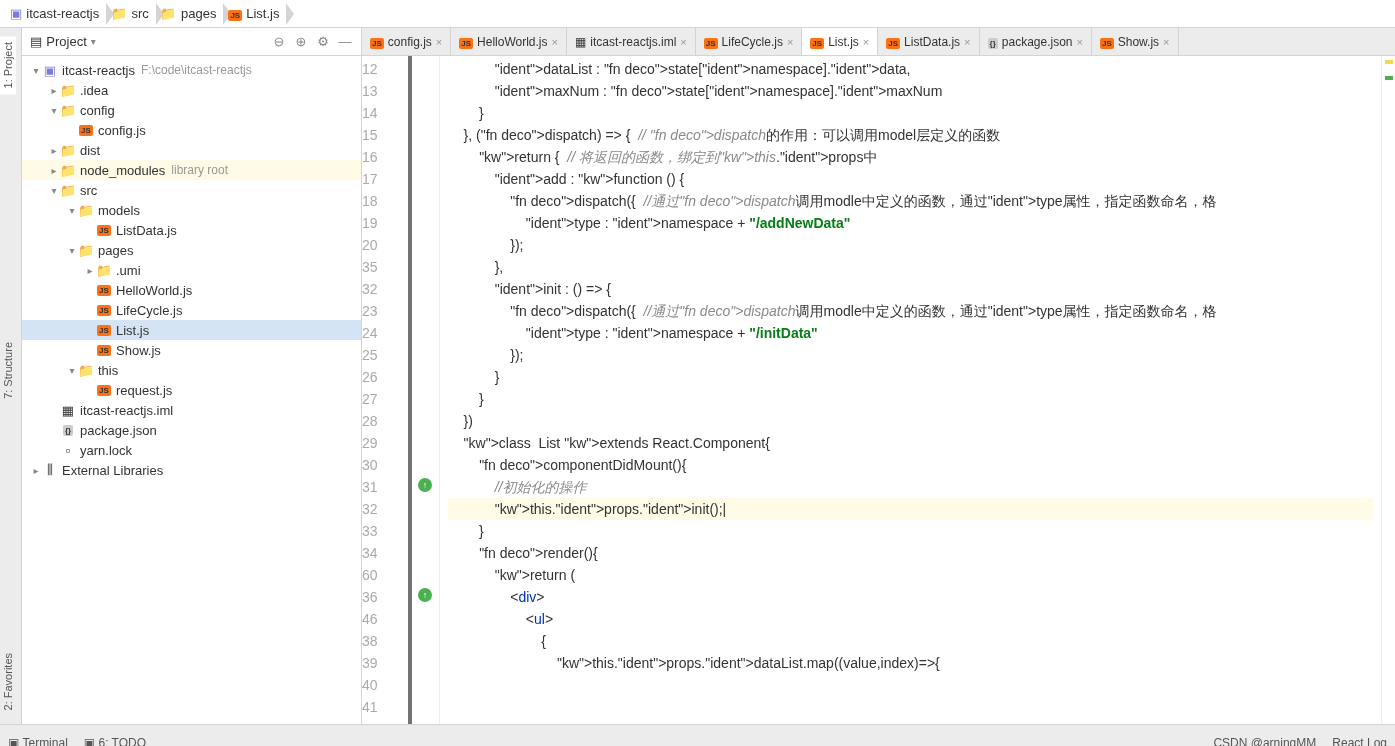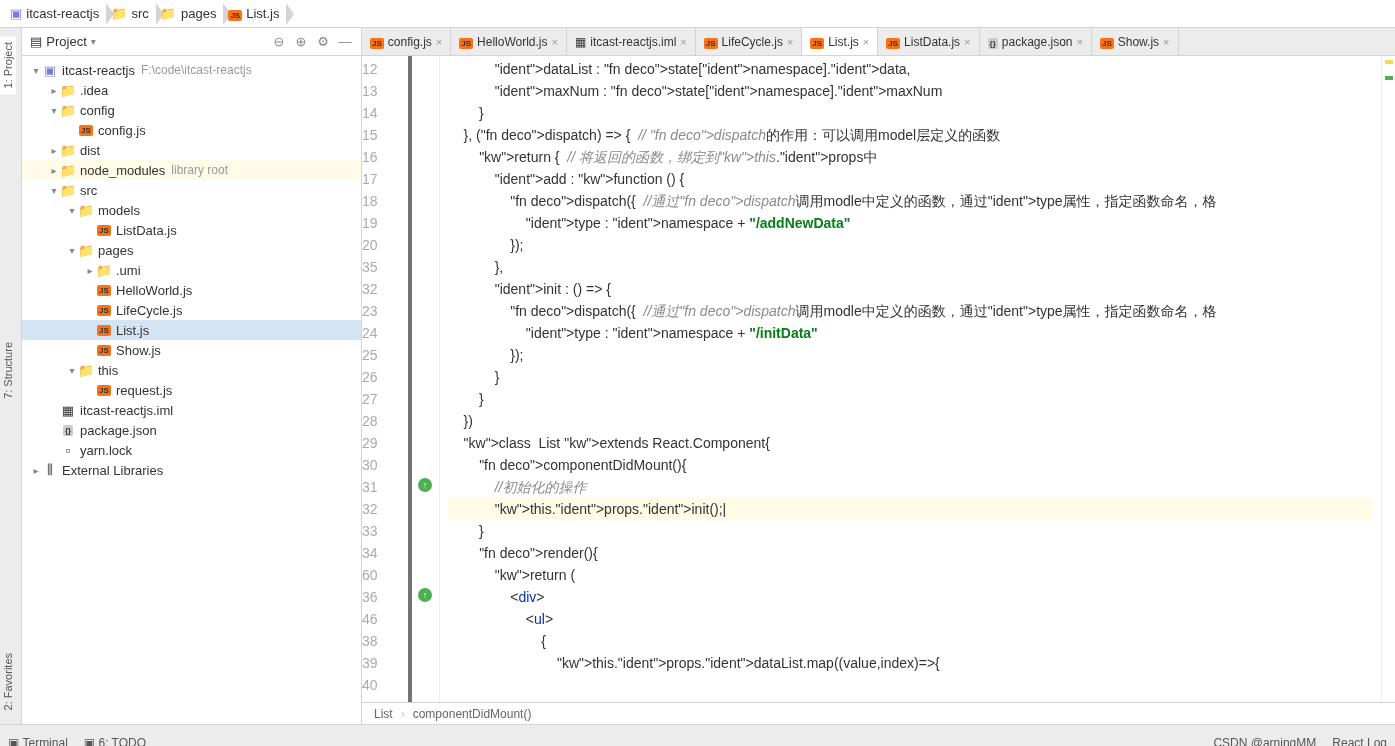--- a/index.html
+++ b/index.html
@@ -334,25 +334,20 @@
       <div class="gutter-marks" id="gmarks">
           <div class="mark" style="top:422px">↑</div>
           <div class="mark" style="top:532px">↑</div>
         </div>
       <div class="code" id="code"><div class="">            <span class="&lt;span">"ident"</span>&gt;dataList : <span class="&lt;span">"fn deco"</span>&gt;state[<span class="&lt;span">"ident"</span>&gt;namespace].<span class="&lt;span">"ident"</span>&gt;data,</div><div class="">            <span class="&lt;span">"ident"</span>&gt;maxNum : <span class="&lt;span">"fn deco"</span>&gt;state[<span class="&lt;span">"ident"</span>&gt;namespace].<span class="&lt;span">"ident"</span>&gt;maxNum</div><div class="">        }</div><div class="">    }, (<span class="&lt;span">"fn deco"</span>&gt;dispatch) =&gt; {  <span class="cm">// <span class="&lt;span">"fn deco"</span>&gt;dispatch</span>的作用：可以调用model层定义的函数</div><div class="">        <span class="&lt;span">"kw"</span>&gt;return {  <span class="cm">// 将返回的函数，绑定到<span class="&lt;span">"kw"</span>&gt;this</span>.<span class="&lt;span">"ident"</span>&gt;props中</div><div class="">            <span class="&lt;span">"ident"</span>&gt;add : <span class="&lt;span">"kw"</span>&gt;function () {</div><div class="">                <span class="&lt;span">"fn deco"</span>&gt;dispatch({  <span class="cm">//通过<span class="&lt;span">"fn deco"</span>&gt;dispatch</span>调用modle中定义的函数，通过<span class="&lt;span">"ident"</span>&gt;type属性，指定函数命名，格</div><div class="">                    <span class="&lt;span">"ident"</span>&gt;type : <span class="&lt;span">"ident"</span>&gt;namespace + <span class="str">"/addNewData"</span></div><div class="">                });</div><div class="">            },</div><div class="">            <span class="&lt;span">"ident"</span>&gt;init : () =&gt; {</div><div class="">                <span class="&lt;span">"fn deco"</span>&gt;dispatch({  <span class="cm">//通过<span class="&lt;span">"fn deco"</span>&gt;dispatch</span>调用modle中定义的函数，通过<span class="&lt;span">"ident"</span>&gt;type属性，指定函数命名，格</div><div class="">                    <span class="&lt;span">"ident"</span>&gt;type : <span class="&lt;span">"ident"</span>&gt;namespace + <span class="str">"/initData"</span></div><div class="">                });</div><div class="">            }</div><div class="">        }</div><div class="">    })</div><div class="">    <span class="&lt;span">"kw"</span>&gt;class  List <span class="&lt;span">"kw"</span>&gt;extends React.Component{</div><div class=""></div><div class="">        <span class="&lt;span">"fn deco"</span>&gt;componentDidMount(){</div><div class="">            <span class="cm">//初始化的操作</span></div><div class="hl-cur">            <span class="&lt;span">"kw"</span>&gt;this.<span class="&lt;span">"ident"</span>&gt;props.<span class="&lt;span">"ident"</span>&gt;init();|</div><div class="">        }</div><div class=""></div><div class="">        <span class="&lt;span">"fn deco"</span>&gt;render(){</div><div class="">            <span class="&lt;span">"kw"</span>&gt;return (</div><div class="">                &lt;<span class="tag">div</span>&gt;</div><div class="">                    &lt;<span class="tag">ul</span>&gt;</div><div class="">                        {</div><div class="">                            <span class="&lt;span">"kw"</span>&gt;this.<span class="&lt;span">"ident"</span>&gt;props.<span class="&lt;span">"ident"</span>&gt;dataList.map((value,index)=&gt;{</div></div>
       <div class="right-gutter">
         <div class="marker" style="top:4px;background:#f0db4f;"></div>
         <div class="marker" style="top:20px;background:#4caf50;"></div>
       </div>
     </div>
-    <div class="editor-foot" id="efoot">
-        <span>List</span>
-        <span style="color:#ccc;"> › </span>
-        <span>componentDidMount()</span>
-      </div>
   </div>
 </div>
 
 <div class="status">
   <div class="left" id="status-left">
       <span>▣ Terminal</span>
       <span>▣ 6: TODO</span>
     </div>
   <div class="right" id="status-right">
       <span>CSDN @arningMM</span>

